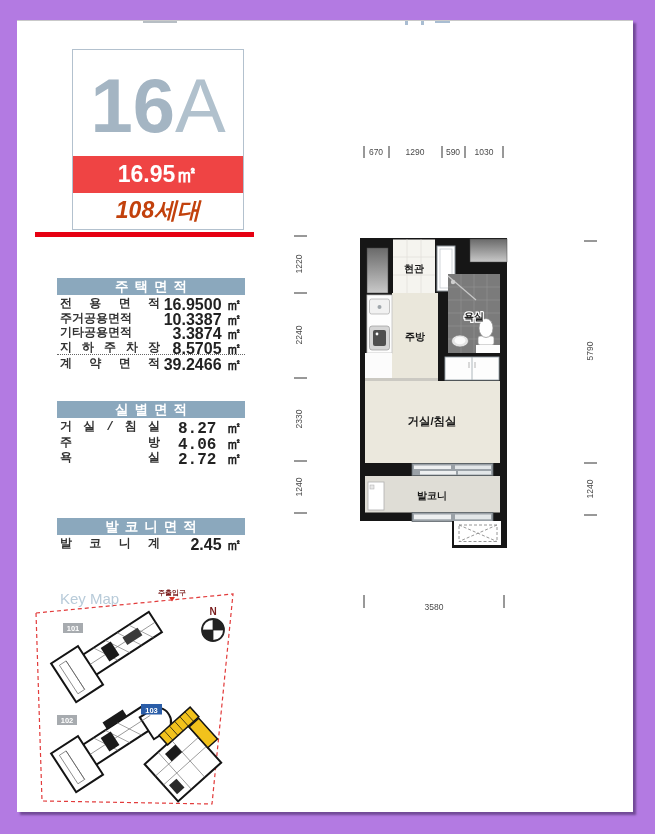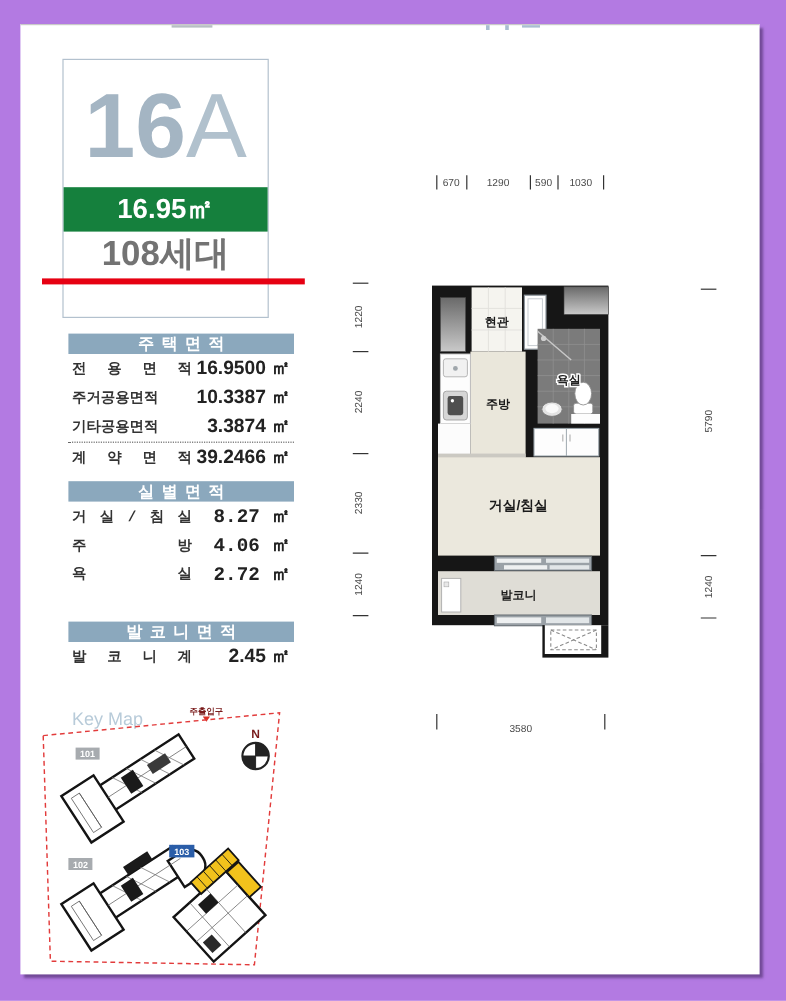--- a/index.html
+++ b/index.html
@@ -3,34 +3,34 @@
 <meta charset="utf-8">
 <style>
   *{margin:0;padding:0;box-sizing:border-box;}
   html,body{width:655px;height:834px;}
   body{position:relative;background:#b37ae2;font-family:"Liberation Sans","DejaVu Sans",sans-serif;overflow:hidden;}
   .page{position:absolute;left:17px;top:20px;width:616px;height:792px;background:#fff;
         border-top:1px solid #c9c9c9;box-shadow:3px 3px 2px rgba(60,35,90,.55);}
   
   .remnant{position:absolute;background:#a9bdd2;}
   
-  .info-box{position:absolute;left:35px;top:28px;width:172px;height:216px;border:1px solid #b3c1ce;background:#fff;display:flex;flex-direction:column;}
+  .info-box{position:absolute;left:55px;top:28px;width:172px;height:181px;border:1px solid #b3c1ce;background:#fff;display:flex;flex-direction:column;}
   .type-display{height:106px;display:flex;justify-content:center;align-items:baseline;line-height:112px;}
   .type-number{font-size:76px;font-weight:700;color:#a4b5c3;}
   .type-letter{font-size:76px;font-weight:400;color:#b1c1cd;}
-  .area-band{height:37px;background:#15803d;color:#fff;font-size:23px;font-weight:700;display:flex;align-items:center;justify-content:center;}
-  .household{height:37px;color:#737373;font-size:29px;font-weight:700;display:flex;align-items:center;justify-content:center;}
+  .area-band{height:37px;background:#ef4444;color:#fff;font-size:23px;font-weight:700;display:flex;align-items:center;justify-content:center;}
+  .household{height:37px;color:#c2410c;font-size:23px;font-weight:700;display:flex;align-items:center;justify-content:center;font-style:italic;}
   .red-underline{position:absolute;left:18px;top:211px;width:219px;height:5px;background:#e60012;}
   
   .area-table{position:absolute;left:40px;width:188px;}
   .t-housing{top:239px;margin-top:18px;}
   .t-rooms{top:380px;}
   .t-balcony{top:497px;}
   .table-header{height:17px;line-height:17px;background:#8ba8bd;color:#fff;font-size:13.5px;font-weight:700;text-align:center;letter-spacing:6px;text-indent:6px;}
-  .trow{display:flex;justify-content:space-between;align-items:center;height:14.5px;padding:12px 3px;}
+  .trow{display:flex;justify-content:space-between;align-items:flex-start;height:14.5px;padding:0 3px;}
   .t-rooms .trow{height:15.5px;font-family:Liberation Mono, monospace;}
   .t-balcony .trow{height:19px;}
   .trow.total{border-top:1.5px dotted #666;margin-top:1px;}
   .tlabel{font-size:12px;font-weight:700;color:#333;width:100px;text-align:left;text-align-last:justify;}
   .tvalue{font-size:16px;font-weight:700;color:#222;text-align:right;}
   
   .keymap-svg{position:absolute;left:13px;top:565px;}
   .plan-svg{position:absolute;left:263px;top:110px;}
   svg text{font-family:"Liberation Sans","DejaVu Sans",sans-serif;}
 </style>
@@ -60,20 +60,24 @@
       <span class="tlabel">전 용 면 적</span>
       <span class="tvalue">16.9500 ㎡</span>
     </div>
     <div class="trow">
       <span class="tlabel">주거공용면적</span>
       <span class="tvalue">10.3387 ㎡</span>
     </div>
     <div class="trow">
       <span class="tlabel">기타공용면적</span>
       <span class="tvalue">3.3874 ㎡</span>
+    </div>
+    <div class="trow">
+      <span class="tlabel">지 하 주 차 장</span>
+      <span class="tvalue">8.5705 ㎡</span>
     </div>
     <div class="trow total">
       <span class="tlabel">계 약 면 적</span>
       <span class="tvalue">39.2466 ㎡</span>
     </div>
   </div>
 
   <div class="area-table t-rooms">
     <div class="table-header">실별면적</div>
     <div class="trow">

